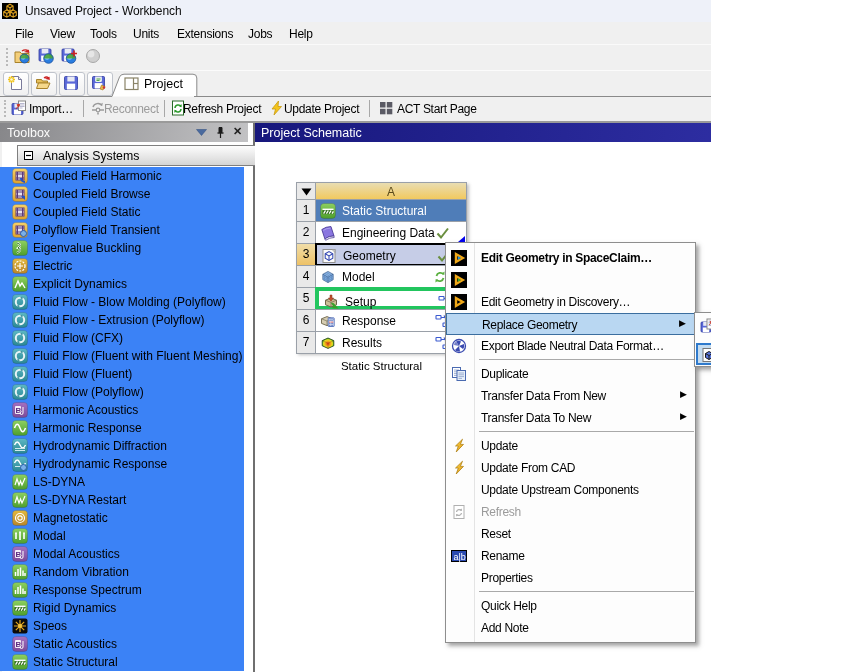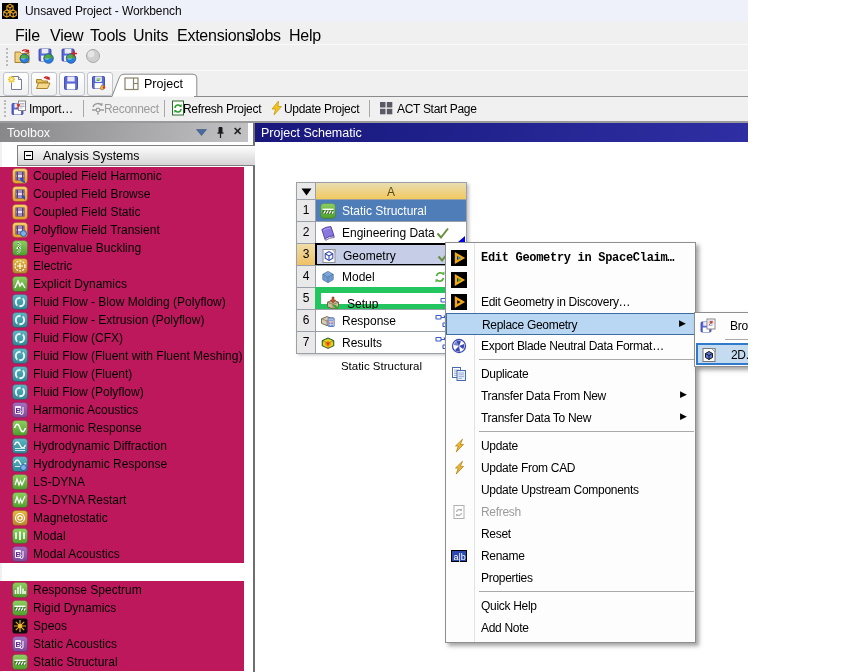--- a/index.html
+++ b/index.html
@@ -1,23 +1,23 @@
 <!DOCTYPE html>
 <html><head><meta charset="utf-8"><style>
 html,body{margin:0;padding:0;}
 #win{position:relative;width:711px;height:672px;background:#fff;
- font-family:"Liberation Sans",sans-serif;font-size:12px;color:#000;overflow:hidden;padding-left:37px;}
+ font-family:"Liberation Sans",sans-serif;font-size:12px;color:#000;overflow:hidden;}
 .abs{position:absolute;}
-.mitem{position:absolute;top:5px;font-size:16px;letter-spacing:-0.25px;}
+.mitem{position:absolute;top:5px;font-size:12px;letter-spacing:-0.25px;}
 .grip{position:absolute;width:3px;border-left:2px dotted #b9b9b9;}
 .tbtn{position:absolute;width:24px;height:22px;background:linear-gradient(#ffffff,#f0f0f0);
  border:1px solid #c0c4cc;border-radius:3px;}
 .tbtxt{position:absolute;top:5px;font-size:12px;letter-spacing:-0.3px;white-space:nowrap;}
 .sep3{position:absolute;top:3px;width:1px;height:17px;background:#a8a8a8;}
-.ti{position:absolute;left:0;width:244px;height:18px;background:#be185d;}
+.ti{position:absolute;left:0;width:244px;height:18px;background:#3b82f6;}
 .ti .lbl{position:absolute;left:33px;top:2px;white-space:nowrap;font-size:12px;}
 .ti .ic{position:absolute;left:12px;top:1px;width:16px;height:16px;}
 .cell{position:absolute;box-sizing:border-box;border:1px solid #9aa0a8;}
 .mi{position:relative;height:22px;}
 .mi .txt{position:absolute;left:35px;top:4px;white-space:nowrap;font-size:12px;letter-spacing:-0.3px;}
 .mi .ico{position:absolute;left:5px;top:3px;width:16px;height:16px;}
 .msep{height:1px;background:#a9a9a9;margin:2px 1px 3px 33px;}
 .marrow{position:absolute;right:8px;top:4px;font-size:9px;color:#000;}
 </style></head><body>
 <div id="win">
@@ -500,20 +500,33 @@
                   <stop offset="1" stop-color="#7c4a99"></stop>
                 </linearGradient>
               </defs>
               <rect x="0.5" y="0.5" width="15" height="15" rx="3.5" fill="url(#g23)" stroke="#00000022"></rect>
               <rect x="3" y="4" width="6" height="8" rx="1" fill="#fff" opacity="0.9"></rect>
               <text x="3.5" y="11" font-family="Liberation Sans" font-size="8" font-weight="bold" fill="#5c2a80">B</text>
               <path d="M11 5v6M11 11a1.5 1.5 0 1 1 -1.5 -1.5" stroke="#fff" fill="none"></path>
             </svg></span>
           <span class="lbl">Modal Acoustics</span>
         </div>
+<div class="ti" style="top:396px">
+          <span class="ic"><svg width="16" height="16" viewBox="0 0 16 16">
+              <defs>
+                <linearGradient id="g24" x1="0" y1="0" x2="0" y2="1">
+                  <stop offset="0" stop-color="#8ed060"></stop>
+                  <stop offset="1" stop-color="#4e9e2c"></stop>
+                </linearGradient>
+              </defs>
+              <rect x="0.5" y="0.5" width="15" height="15" rx="3.5" fill="url(#g24)" stroke="#00000022"></rect>
+              <path d="M3.5 12V8M6 12V5M8.5 12V3.5M11 12V6.5M13 12V9" stroke="#fff" stroke-width="1.5"></path>
+            </svg></span>
+          <span class="lbl">Random Vibration</span>
+        </div>
 <div class="ti" style="top:414px">
           <span class="ic"><svg width="16" height="16" viewBox="0 0 16 16">
               <defs>
                 <linearGradient id="g25" x1="0" y1="0" x2="0" y2="1">
                   <stop offset="0" stop-color="#8ed060"></stop>
                   <stop offset="1" stop-color="#4e9e2c"></stop>
                 </linearGradient>
               </defs>
               <rect x="0.5" y="0.5" width="15" height="15" rx="3.5" fill="url(#g25)" stroke="#00000022"></rect>
               <path d="M3.5 12V8M6 12V5M8.5 12V3.5M11 12V6.5M13 12V9" stroke="#fff" stroke-width="1.5"></path>
@@ -648,21 +661,21 @@
           </svg></span>
 <span style="position:absolute;left:26px;top:4px;color:#000">Model</span>
 <span style="position:absolute;left:116px;top:3px;width:16px;height:16px"><svg width="16" height="16" viewBox="0 0 16 16">
             <path d="M4.5 7a4 4 0 0 1 7-1.7" fill="none" stroke="#5ab040" stroke-width="1.8"></path>
             <path d="M12.6 2.6l-.3 3.4-3-1.3z" fill="#5ab040"></path>
             <path d="M11.5 9a4 4 0 0 1-7 1.7" fill="none" stroke="#5ab040" stroke-width="1.8"></path>
             <path d="M3.4 13.4l.3-3.4 3 1.3z" fill="#5ab040"></path>
           </svg></span>
 </div>
 <div class="cell" style="left:41px;top:145px;width:20px;height:23px;background:#e9e9e9;text-align:center"><span style="position:relative;top:3px">5</span></div>
-<div class="cell" style="left:60px;top:145px;width:152px;height:23px;background:#fff;border:6px solid #22c55e">
+<div class="cell" style="left:60px;top:145px;width:152px;height:23px;background:#fff;border:4px solid #22c55e">
 <span style="position:absolute;left:4px;top:3px;width:16px;height:16px"><svg width="16" height="16" viewBox="0 0 16 16">
             <path d="M2.5 6.2L8 4l5.5 2.2v4.6L8 13l-5.5-2.2z" fill="#cdc098" stroke="#6e6548"></path>
             <path d="M2.5 6.2L8 8.4l5.5-2.2M8 8.4V13" fill="none" stroke="#6e6548" stroke-width="0.7"></path>
             <path d="M7 1h2v3h1.6L8 7.2 5.4 4H7z" fill="#c2512e" stroke="#8a3018" stroke-width="0.5"></path>
             <path d="M8.6 9l2.6 2.6M13.6 13.6l-3.4-.2.6-3z" fill="#3aa02a" stroke="#3aa02a" stroke-width="1.6"></path>
           </svg></span>
 <span style="position:absolute;left:26px;top:4px;color:#000">Setup</span>
 <span style="position:absolute;left:118px;top:3px;width:16px;height:16px"><svg width="16" height="16" viewBox="0 0 16 16">
             <g fill="none" stroke="#3a5ad0" stroke-width="1.1">
               <rect x="2" y="2.5" width="5" height="3.5" rx="0.5"></rect>
@@ -731,21 +744,21 @@
 <div class="abs" style="left:41px;top:218px;width:171px;text-align:center;font-size:11.5px">Static Structural</div>
 </div>
 <div class="abs" style="left:445px;top:242px;width:251px;background:#fdfdfd;border:1px solid #8e8e8e;box-sizing:border-box;box-shadow:3px 3px 4px rgba(90,90,90,0.55);padding:4px 0 3px 0">
 <div style="position:absolute;left:28px;top:0;width:1px;height:100%;background:#e4e4e4"></div>
 <div class="mi">
 <span class="ico"><svg width="16" height="16" viewBox="0 0 16 16">
             <rect width="16" height="16" fill="#000"></rect>
             <path d="M11.8 8L5 12V4z" fill="none" stroke="#f0a818" stroke-width="2.4"></path>
             <path d="M10 8L6.8 9.8V6.2z" fill="#2a9ae0"></path>
           </svg></span>
-<span class="txt" style="font-weight:bold;font-family:Liberation Mono, monospace;">Edit Geometry in SpaceClaim…</span>
+<span class="txt" style="font-weight:bold;">Edit Geometry in SpaceClaim…</span>
 </div>
 <div class="mi">
 <span class="ico"><svg width="16" height="16" viewBox="0 0 16 16">
             <rect width="16" height="16" fill="#000"></rect>
             <path d="M11.8 8L5 12V4z" fill="none" stroke="#f0a818" stroke-width="2.4"></path>
             <path d="M10 8L6.8 9.8V6.2z" fill="#3ab02a"></path>
           </svg></span>
 </div>
 <div class="mi">
 <span class="ico"><svg width="16" height="16" viewBox="0 0 16 16">

